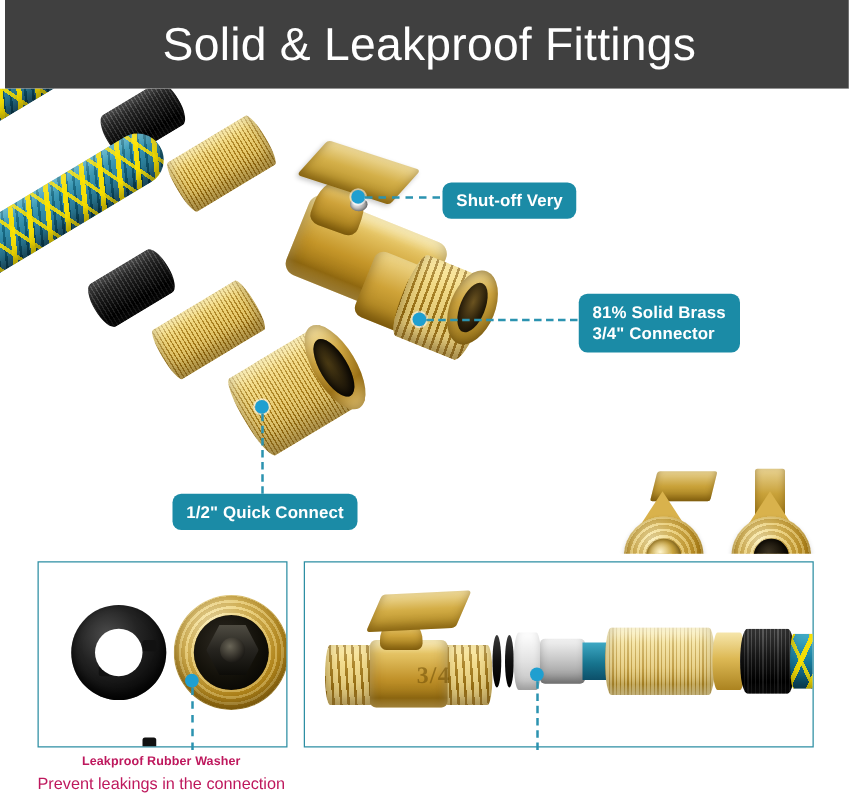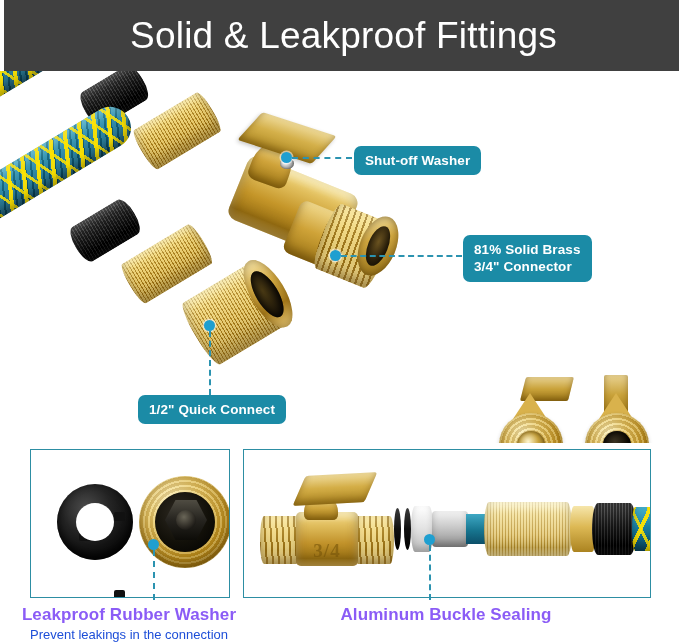--- a/index.html
+++ b/index.html
@@ -306,28 +306,28 @@
     position: absolute;
     border: 1.4px solid #2d8ea3;
     background: #ffffff;
     overflow: hidden;
   }
   .panel-left  { left: 30px;  top: 449px; width: 198px; height: 147px; }
   .panel-right { left: 243px; top: 449px; width: 406px; height: 147px; }
 
   .caption { position: absolute; text-align: center; }
   .caption-title {
-    color: #8b5cf6;
-    font-size: 17px;
+    color: #be185d;
+    font-size: 10px;
     font-weight: 700;
     line-height: 1.25;
     letter-spacing: 0.1px;
   }
   .caption-sub {
-    color: #1d4ed8;
+    color: #be185d;
     font-size: 13px;
     font-weight: 400;
     line-height: 1.25;
     margin-top: 2px;
   }
   .cap-left  { left: 18px;  top: 604px; width: 222px; }
   .cap-right { left: 283px; top: 604px; width: 326px; }
 
   
   .washer {
@@ -408,28 +408,29 @@
   .bv-center {
     position: absolute;
     left: 36px; top: 40px;
     width: 62px; height: 54px;
     border-radius: 5px;
     background: linear-gradient(180deg, #f9e7ab 0%, #e5c465 20%, #c1922a 58%, #9a7214 86%, #dcb95f 100%);
     box-shadow: inset 0 -6px 11px rgba(80,52,0,0.5), inset 0 4px 8px rgba(255,250,210,0.5);
   }
   .bv-mark {
     position: absolute;
-    left: 36px; top: 68px;
+    left: 36px; top: 58px;
     width: 62px;
     text-align: center;
     color: rgba(120,85,10,0.62);
     font-size: 19px;
     font-weight: 700;
     font-family: "Liberation Serif", serif;
     letter-spacing: 1px;
+    padding-left: 20px;
   }
   .bv-thread-l, .bv-thread-r {
     position: absolute;
     top: 44px;
     width: 40px; height: 48px;
     background:
       repeating-linear-gradient(86deg,
         rgba(110,72,0,0.42) 0px, rgba(110,72,0,0.42) 2px,
         rgba(255,242,180,0.62) 2px, rgba(255,242,180,0.62) 6px),
       linear-gradient(180deg, #f7e4a4 0%, #dcb64d 32%, #ad841d 72%, #e3c069 100%);
@@ -584,21 +585,21 @@
       <div class="mv-ball"></div>
       <div class="mv-bore"></div>
 
     </div>
   </div>
 
 </div>
 
 <div class="dot dot-shutoff"></div>
 <div class="leader-h ld-shutoff"></div>
-<div class="callout co-shutoff">Shut-off Washer</div>
+<div class="callout co-shutoff">Shut-off Very</div>
 
 <div class="dot dot-brass"></div>
 <div class="leader-h ld-brass"></div>
 <div class="callout co-brass">81% Solid Brass
 3/4" Connector</div>
 
 <div class="dot dot-quick"></div>
 <div class="leader-v ld-quick"></div>
 <div class="callout co-quick">1/2" Quick Connect</div>
 
@@ -636,14 +637,13 @@
     <div class="asm-hosebit"></div>
     <div class="asm-brass"></div>
     <div class="asm-brass2"></div>
     <div class="asm-black"></div>
     <div class="asm-hose"></div>
   </div>
 </div>
 <div class="panel-dot pd-right"></div>
 <div class="leader-v ld-panel-right"></div>
 <div class="caption cap-right">
-  <div class="caption-title">Aluminum Buckle Sealing</div>
 </div>
 
 </body></html>

